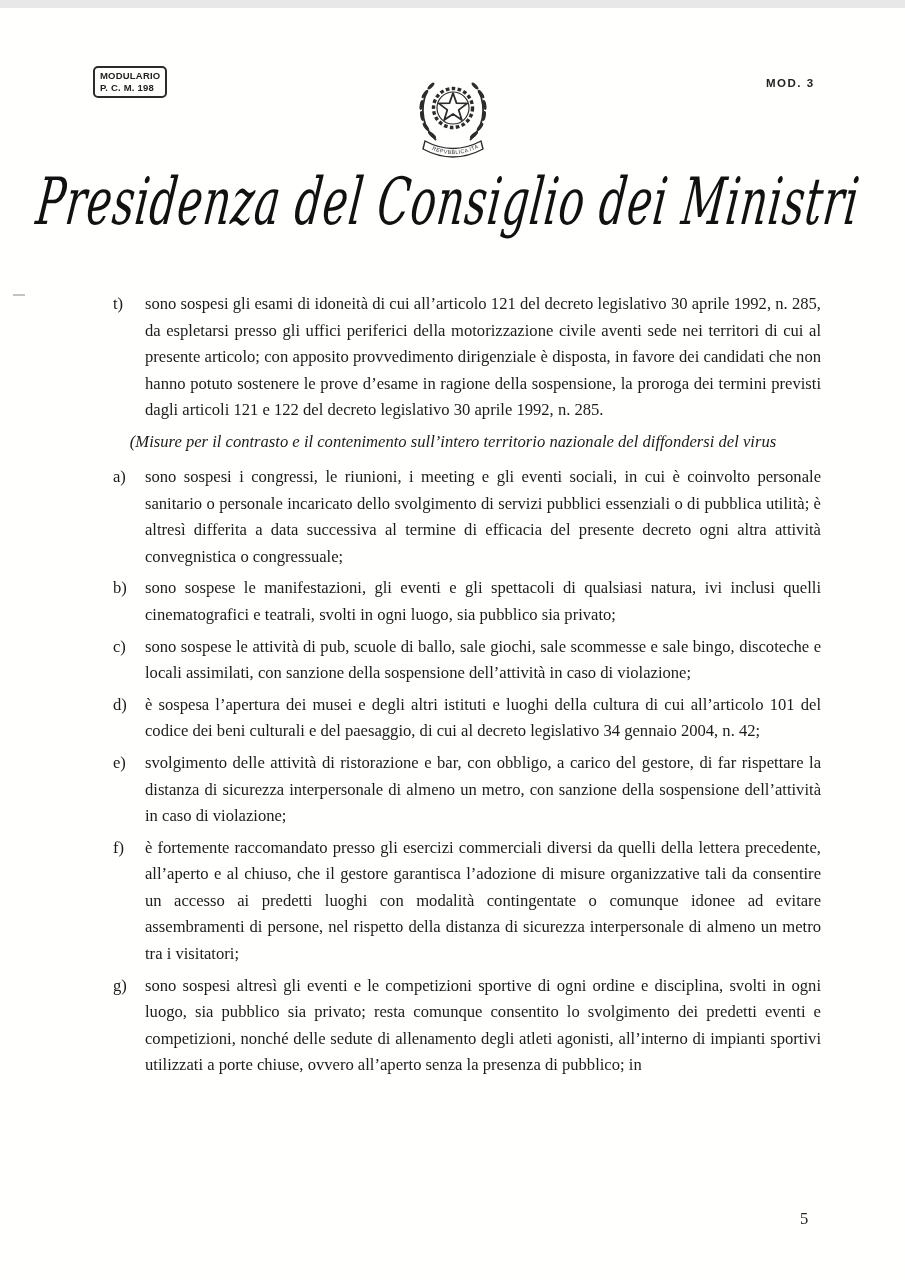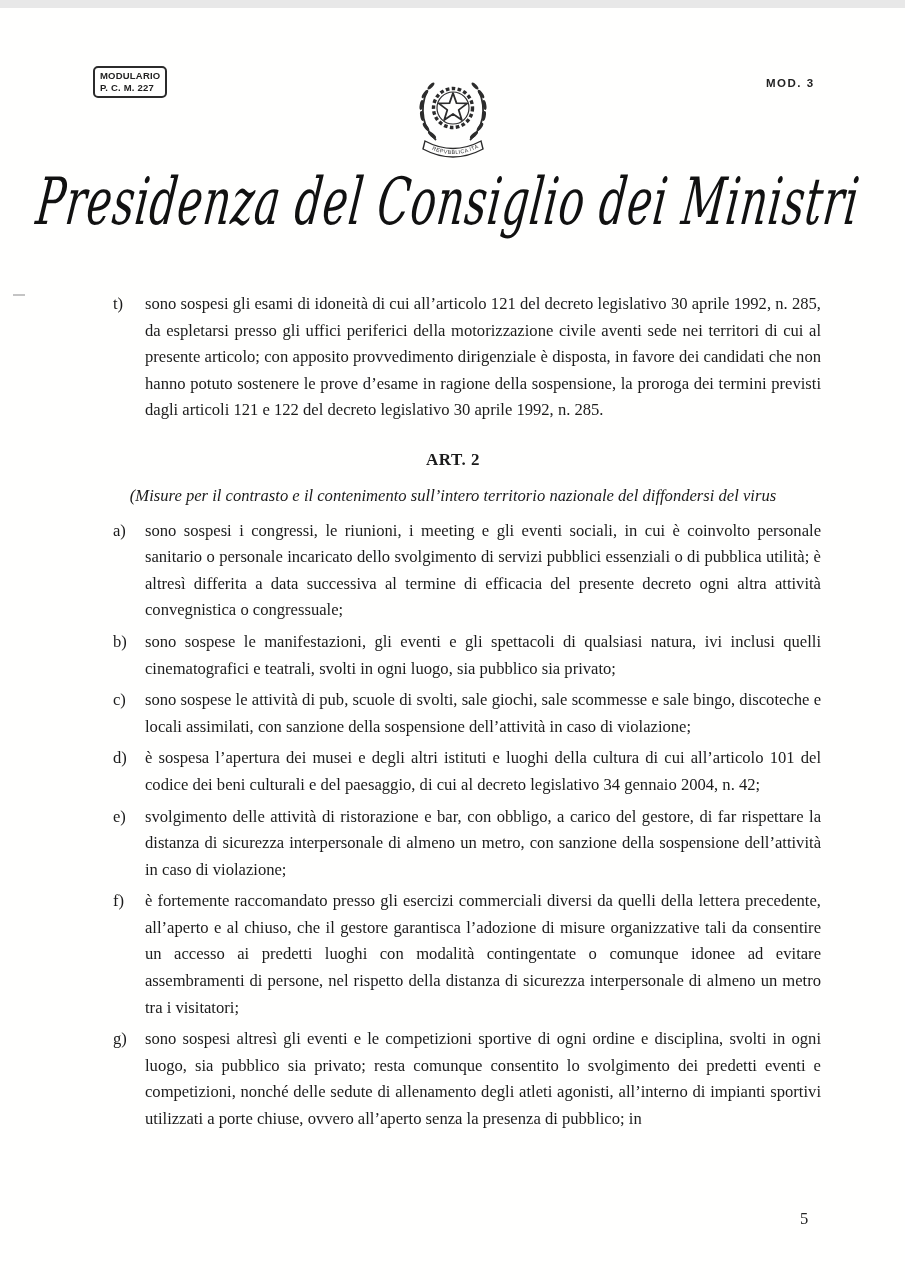--- a/index.html
+++ b/index.html
@@ -84,21 +84,21 @@
     font-size:16.5px; color:#222;
   }
 </style>
 </head>
 <body>
 
 <div class="page">
 
   <div class="modulario-box">
     <div>MODULARIO</div>
-    <div>P. C. M. 227</div>
+    <div>P. C. M. 198</div>
   </div>
 
   <div class="mod-label">MOD. 3</div>
 
   <svg class="emblem" viewBox="0 0 96 96" xmlns="http://www.w3.org/2000/svg">
 
     <circle cx="48" cy="44" r="19.5" fill="none" stroke="#161616" stroke-width="3.4" stroke-dasharray="3.6 2.4"></circle>
     <circle cx="48" cy="44" r="16" fill="#fff" stroke="#161616" stroke-width="1.2"></circle>
 
     <polygon points="48,29 51.5,39.1 62.3,39.4 53.7,45.9 56.8,56.1 48,50 39.2,56.1 42.3,45.9 33.7,39.4 44.5,39.1" fill="#fff" stroke="#161616" stroke-width="1.8" stroke-linejoin="round"></polygon>
@@ -134,38 +134,37 @@
 
   <div class="margin-artifact"></div>
 
   <div class="body-col">
 
     <div class="li">
       <span class="marker">t)</span>
       <span class="text">sono sospesi gli esami di idoneità di cui all’articolo 121 del decreto legislativo 30 aprile 1992, n. 285, da espletarsi presso gli uffici periferici della motorizzazione civile aventi sede nei territori di cui al presente articolo; con apposito provvedimento dirigenziale è disposta, in favore dei candidati che non hanno potuto sostenere le prove d’esame in ragione della sospensione, la proroga dei termini previsti dagli articoli 121 e 122 del decreto legislativo 30 aprile 1992, n. 285.</span>
     </div>
 
-    <div class="art-heading">ART. 2</div>
 
     <div class="art-subtitle">
       <span>(Misure per il contrasto e il contenimento sull’intero territorio nazionale del diffondersi del virus</span>
     </div>
 
 
     <div class="li">
       <span class="marker">a)</span>
       <span class="text">sono sospesi i congressi, le riunioni, i meeting e gli eventi sociali, in cui è coinvolto personale sanitario o personale incaricato dello svolgimento di servizi pubblici essenziali o di pubblica utilità; è altresì differita a data successiva al termine di efficacia del presente decreto ogni altra attività convegnistica o congressuale;</span>
     </div>
     <div class="li">
       <span class="marker">b)</span>
       <span class="text">sono sospese le manifestazioni, gli eventi e gli spettacoli di qualsiasi natura, ivi inclusi quelli cinematografici e teatrali, svolti in ogni luogo, sia pubblico sia privato;</span>
     </div>
     <div class="li">
       <span class="marker">c)</span>
-      <span class="text">sono sospese le attività di pub, scuole di svolti, sale giochi, sale scommesse e sale bingo, discoteche e locali assimilati, con sanzione della sospensione dell’attività in caso di violazione;</span>
+      <span class="text">sono sospese le attività di pub, scuole di ballo, sale giochi, sale scommesse e sale bingo, discoteche e locali assimilati, con sanzione della sospensione dell’attività in caso di violazione;</span>
     </div>
     <div class="li">
       <span class="marker">d)</span>
       <span class="text">è sospesa l’apertura dei musei e degli altri istituti e luoghi della cultura di cui all’articolo 101 del codice dei beni culturali e del paesaggio, di cui al decreto legislativo 34 gennaio 2004, n. 42;</span>
     </div>
     <div class="li">
       <span class="marker">e)</span>
       <span class="text">svolgimento delle attività di ristorazione e bar, con obbligo, a carico del gestore, di far rispettare la distanza di sicurezza interpersonale di almeno un metro, con sanzione della sospensione dell’attività in caso di violazione;</span>
     </div>
     <div class="li">

